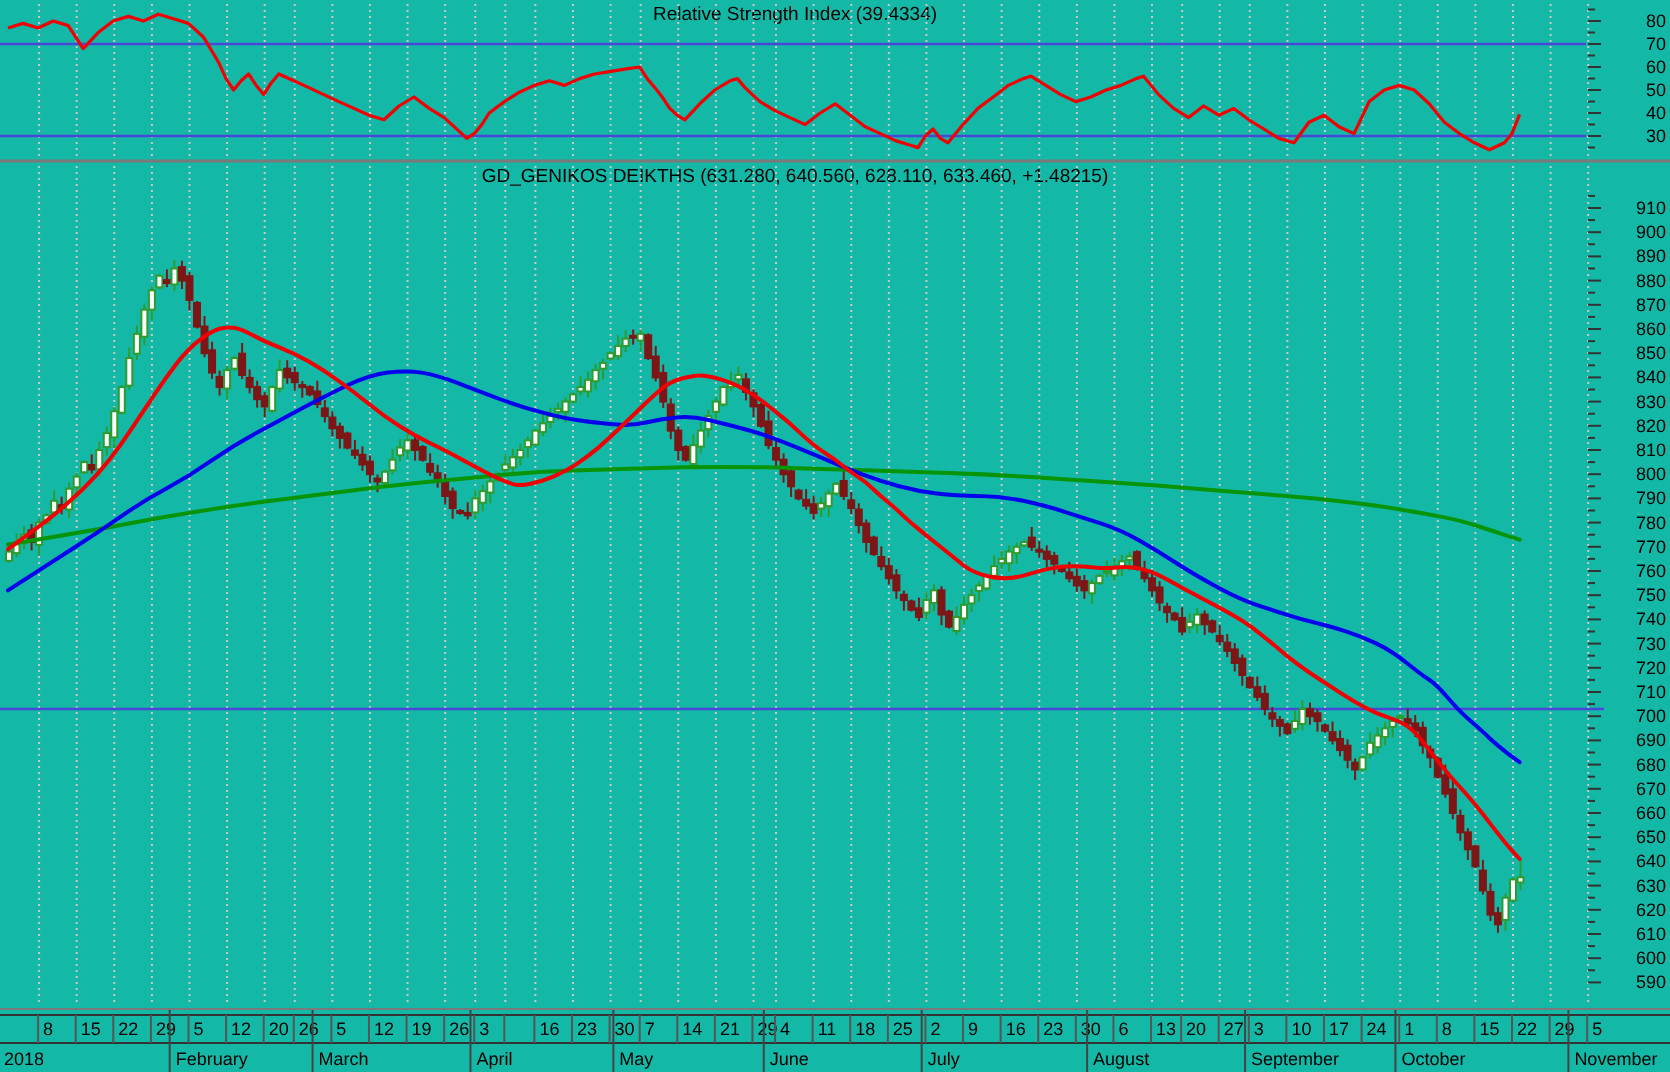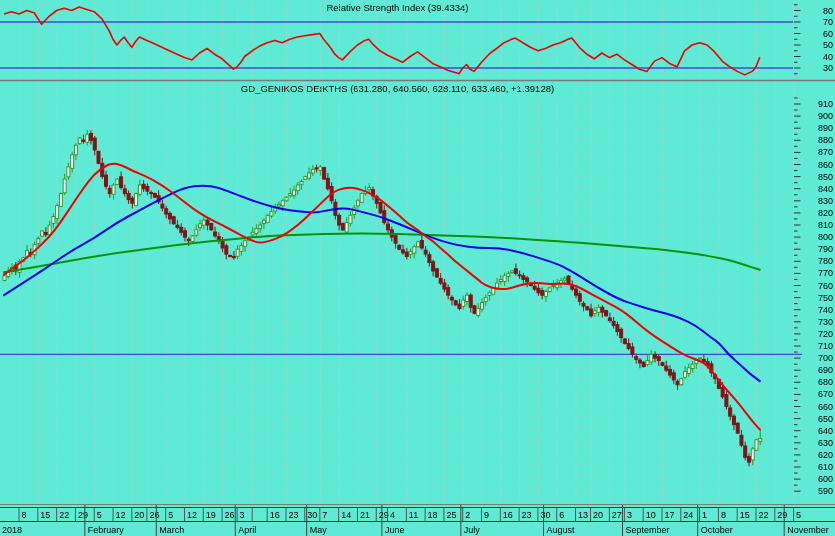--- a/index.html
+++ b/index.html
@@ -1,29 +1,29 @@
 <!DOCTYPE html>
 <html><head>
 <meta charset="utf-8">
 <style>
   html,body{margin:0;padding:0;background:#ffffff;}
-  #app{position:relative;width:835px;height:536px;background:#5eead4;overflow:hidden;
+  #app{position:relative;width:835px;height:536px;background:#14b8a6;overflow:hidden;
        font-family:"Liberation Sans",sans-serif;-webkit-font-smoothing:antialiased;}
   .panel-title{position:absolute;left:0;width:795px;text-align:center;font-size:9.5px;
        color:#000;pointer-events:none;white-space:nowrap;}
   .rsi-title{top:2px;}
   .main-title{top:83px;}
   #chart-svg{position:absolute;top:0;left:0;}
 </style>
 </head>
 <body>
 
 <div id="app">
   <div class="panel-title rsi-title">Relative Strength Index (39.4334)</div>
-  <div class="panel-title main-title">GD_GENIKOS DEIKTHS (631.280, 640.560, 628.110, 633.460, +1.39128)</div>
+  <div class="panel-title main-title">GD_GENIKOS DEIKTHS (631.280, 640.560, 628.110, 633.460, +1.48215)</div>
   <svg id="chart-svg" width="835" height="536">
       <g>
         <line x1="19.54" y1="2" x2="19.54" y2="503" stroke="#c9c9c9" stroke-width="1" stroke-dasharray="1 2"></line>
         <line x1="38.339999999999996" y1="2" x2="38.339999999999996" y2="503" stroke="#c9c9c9" stroke-width="1" stroke-dasharray="1 2"></line>
         <line x1="57.14" y1="2" x2="57.14" y2="503" stroke="#c9c9c9" stroke-width="1" stroke-dasharray="1 2"></line>
         <line x1="75.94" y1="2" x2="75.94" y2="503" stroke="#c9c9c9" stroke-width="1" stroke-dasharray="1 2"></line>
         <line x1="94.74" y1="2" x2="94.74" y2="503" stroke="#c9c9c9" stroke-width="1" stroke-dasharray="1 2"></line>
         <line x1="113.53999999999999" y1="2" x2="113.53999999999999" y2="503" stroke="#c9c9c9" stroke-width="1" stroke-dasharray="1 2"></line>
         <line x1="132.33999999999997" y1="2" x2="132.33999999999997" y2="503" stroke="#c9c9c9" stroke-width="1" stroke-dasharray="1 2"></line>
         <line x1="147.38" y1="2" x2="147.38" y2="503" stroke="#c9c9c9" stroke-width="1" stroke-dasharray="1 2"></line>

